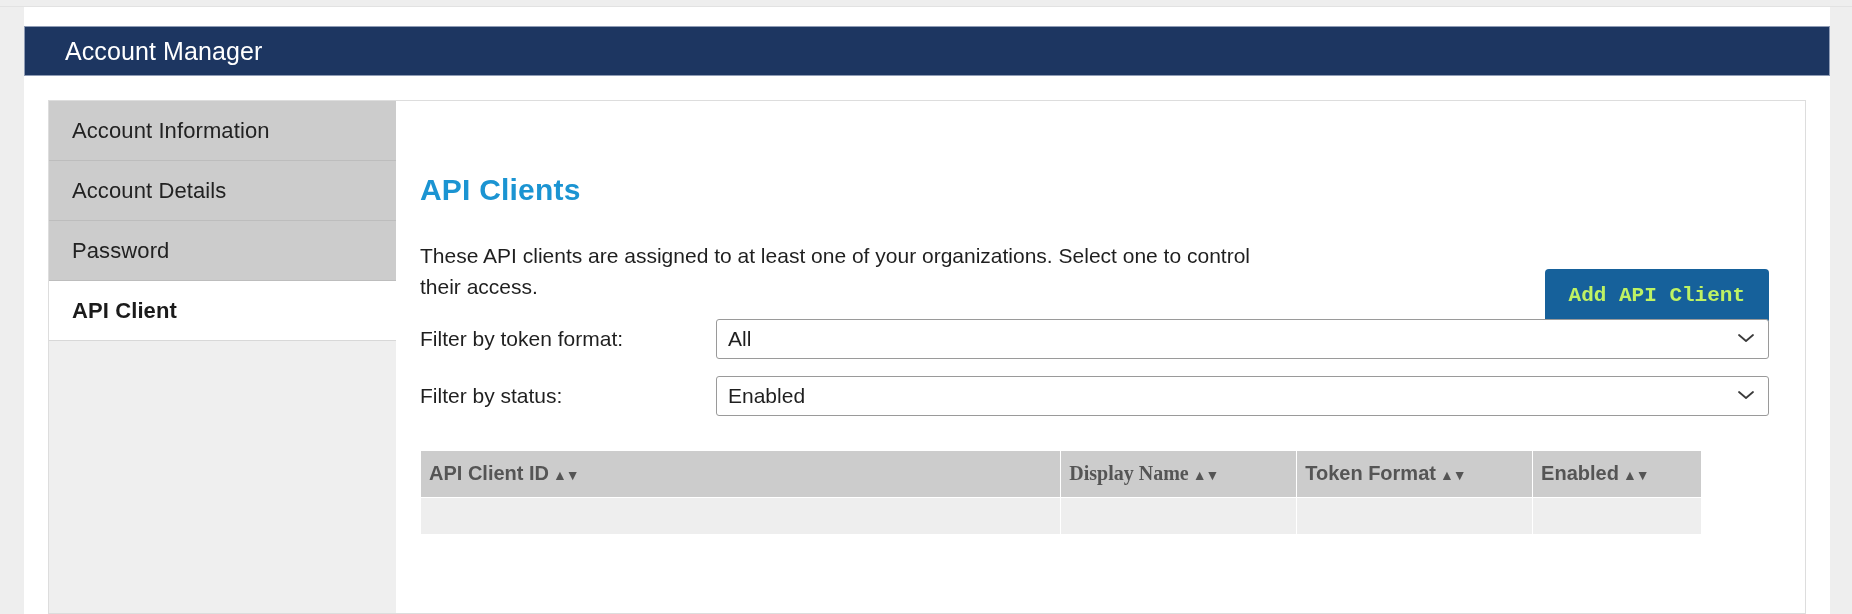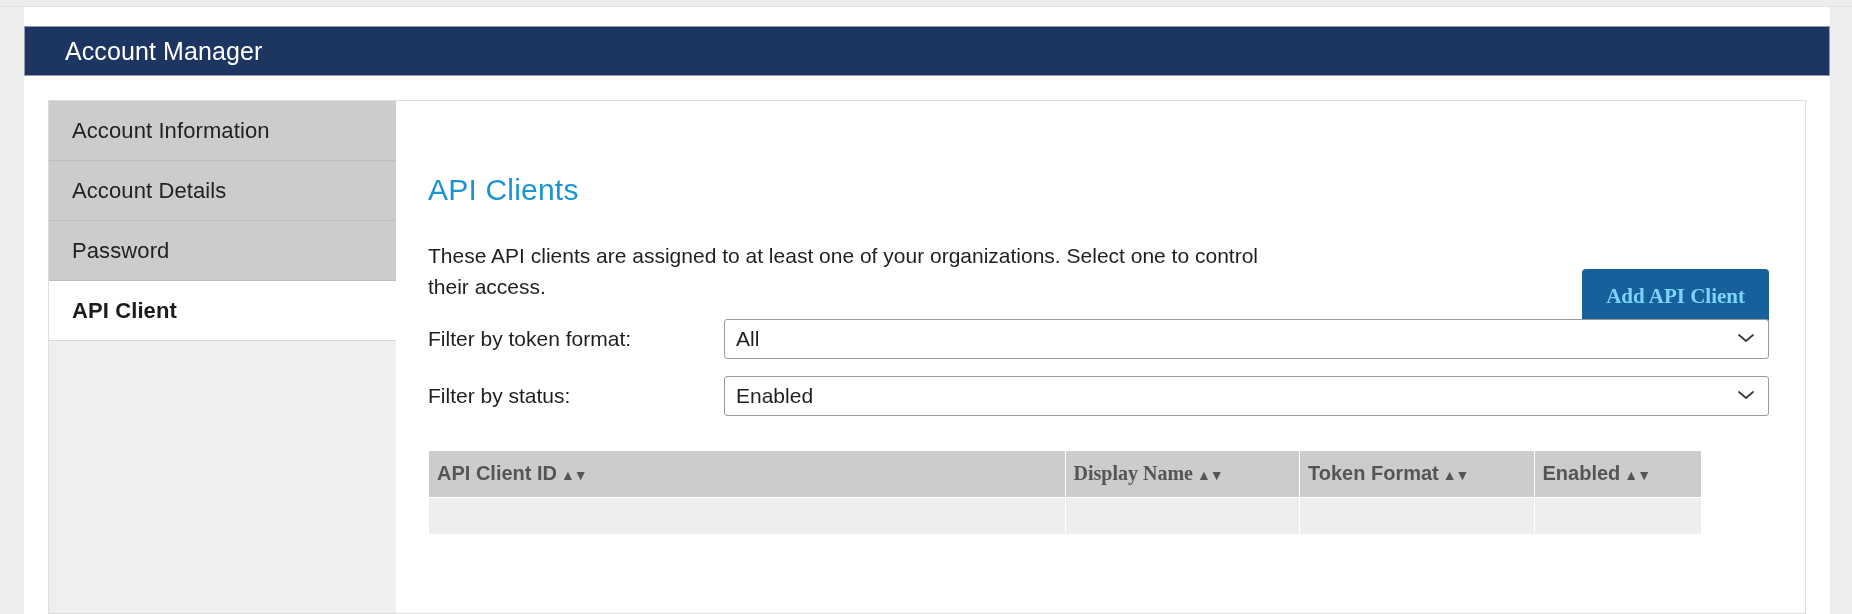--- a/index.html
+++ b/index.html
@@ -68,21 +68,20 @@
   .content-card {
     position: absolute;
     top: 93px;
     left: 24px;
     width: 1758px;
     height: 514px;
     background: #ffffff;
     border: 1px solid #dddddd;
     box-sizing: border-box;
     display: flex;
-    gap: 8px;
   }
 
   
   .sidebar {
     width: 347px;
     min-width: 347px;
     background: #efefef;
     box-sizing: border-box;
   }
   .sidebar-inner {
@@ -125,21 +124,21 @@
     padding: 0;
     box-sizing: border-box;
   }
 
   .main-heading {
     position: absolute;
     top: 52px;
     left: 24px;
     font-size: 30px;
     color: #1b94d2;
-    font-weight: 400;
+    font-weight: 700;
     letter-spacing: 0.2px;
     white-space: nowrap;
   }
 
   .desc-row {
     position: absolute;
     top: 118px;
     left: 24px;
     right: 24px;
     display: flex;
@@ -147,31 +146,31 @@
     align-items: flex-end;
   }
   .description {
     font-size: 21px;
     line-height: 31px;
     color: #1f1f1f;
     max-width: 870px;
   }
   .add-button {
     background: #16619b;
-    color: #7dd3fc;
+    color: #bef264;
     font-size: 21px;
     font-weight: 700;
     border: none;
     border-radius: 4px;
     padding: 0 24px;
     height: 54px;
     line-height: 54px;
     white-space: nowrap;
     cursor: pointer;
-    font-family: Liberation Serif, serif;
+    font-family: Liberation Mono, monospace;
     margin-top: 2px;
     margin-right: 12px;
   }
 
   .filter-row {
     position: absolute;
     left: 24px;
     right: 36px;
     display: flex;
     align-items: center;

